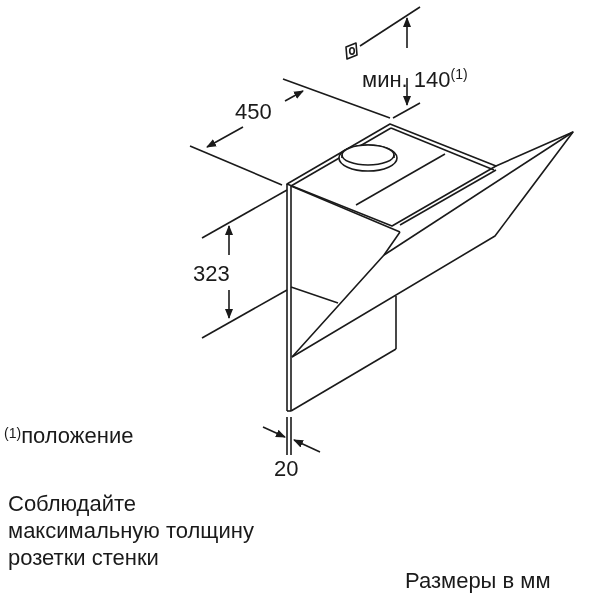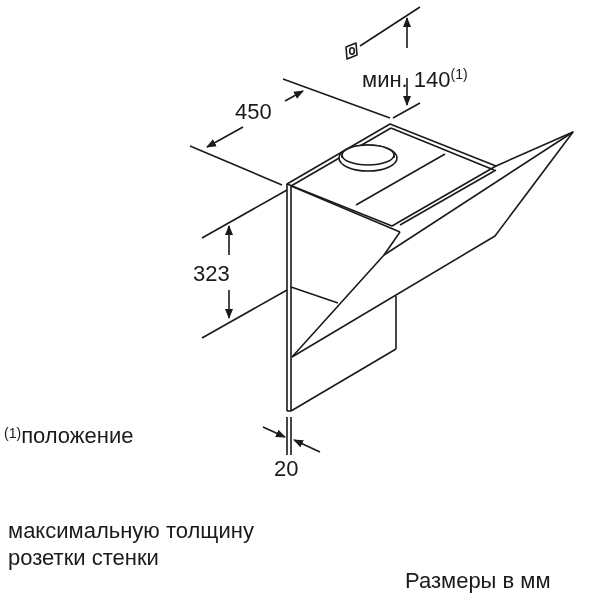--- a/index.html
+++ b/index.html
@@ -74,17 +74,17 @@
 
 <div class="lbl" style="left:362px;top:39px;margin-top:30px;"><span>мин. 140</span><span class="sup">(1)</span></div>
 <div class="lbl" style="left:235px;top:101px;">450</div>
 <div class="lbl" style="left:193px;top:263px;">323</div>
 <div class="lbl" style="left:274px;top:458px;">20</div>
 
 <div class="note" style="left:4px;top:422px;">
   <span class="sup">(1)</span><span>положение</span><br>
 </div>
 <div class="note" style="left:8px;top:490px;">
-  <br>
+  <span>Соблюдайте</span><br>
   <span>максимальную толщину</span><br>
   <span>розетки стенки</span>
 </div>
 <div class="note" style="left:405px;top:567px;">Размеры в мм</div>
 
 </body></html>

